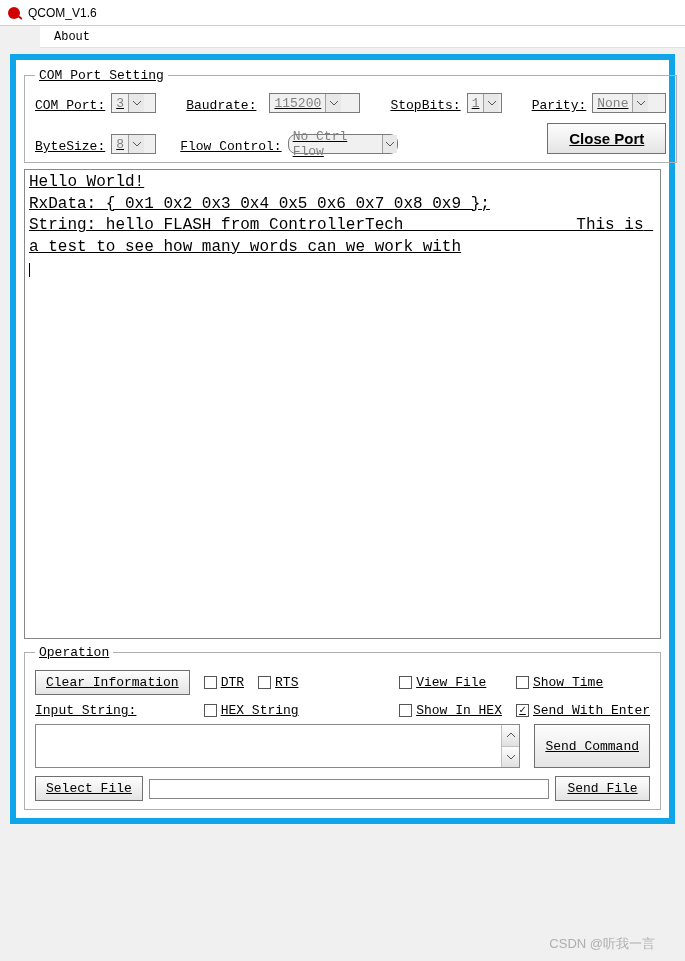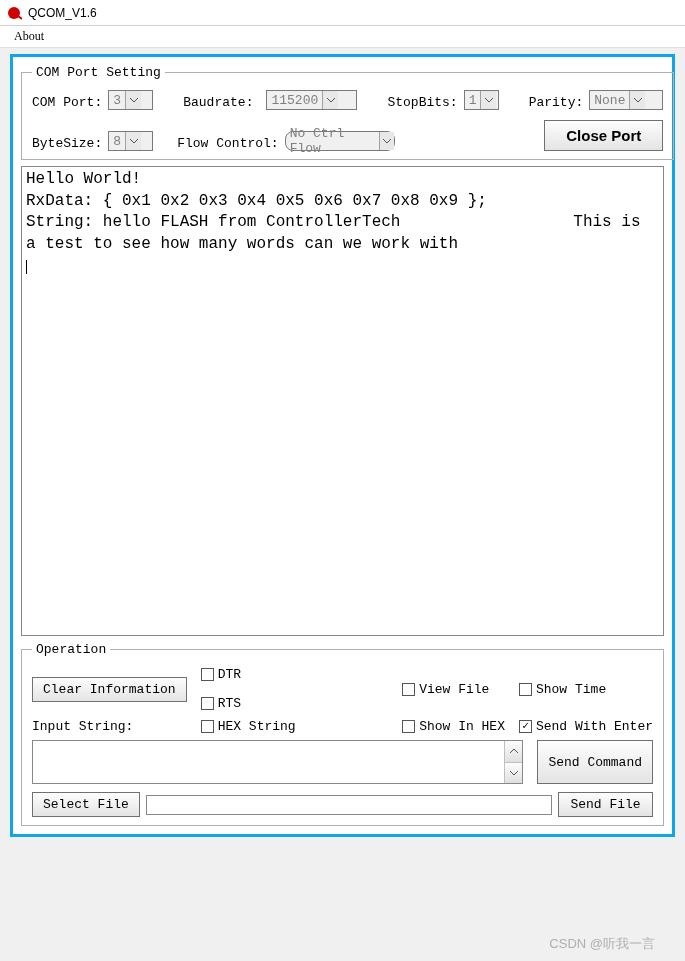--- a/index.html
+++ b/index.html
@@ -25,32 +25,34 @@
       width: 16px; height: 16px;
       margin-right: 6px;
       display: inline-flex; align-items: center; justify-content: center;
     }
     .menubar {
       height: 22px;
       background: #fff;
       display: flex;
       align-items: center;
       padding: 0 8px;
-      font-family: Liberation Serif, serif;
+      font-family: Liberation Mono, monospace;
       font-size: 12px;
       border-bottom: 1px solid #e0e0e0;
+      margin-left: 40px;
     }
     .menubar .menuitem { padding: 2px 6px; cursor: default; }
     .client {
       padding: 6px 10px 10px 10px;
     }
     .panel {
       background: #fff;
-      border: 3px solid #0ea5e9;
+      border: 6px solid #0ea5e9;
       padding: 2px;
+      text-decoration: underline;
     }
     fieldset {
       border: 1px solid #b0b0b0;
       margin: 6px;
       padding: 10px 10px 8px 10px;
       position: relative;
     }
     legend {
       padding: 0 4px;
       font-family: "Courier New", monospace;
@@ -302,21 +304,21 @@
 RxData: { 0x1 0x2 0x3 0x4 0x5 0x6 0x7 0x8 0x9 };
 String: hello FLASH from ControllerTech                  This is a test to see how many words can we work with
 </span><span class="cursor"></span></div>
 
   <fieldset>
     <legend>Operation</legend>
 
     <div class="op-grid">
       <button class="btn">Clear Information</button>
 
-      <div style="display:flex;gap:14px;flex-direction:column;">
+      <div style="display:flex;gap:14px;">
         <label class="checkbox">
               <span class="box"></span>
               <span>DTR</span>
             </label>
         <label class="checkbox">
               <span class="box"></span>
               <span>RTS</span>
             </label>
       </div>
       <span></span>

